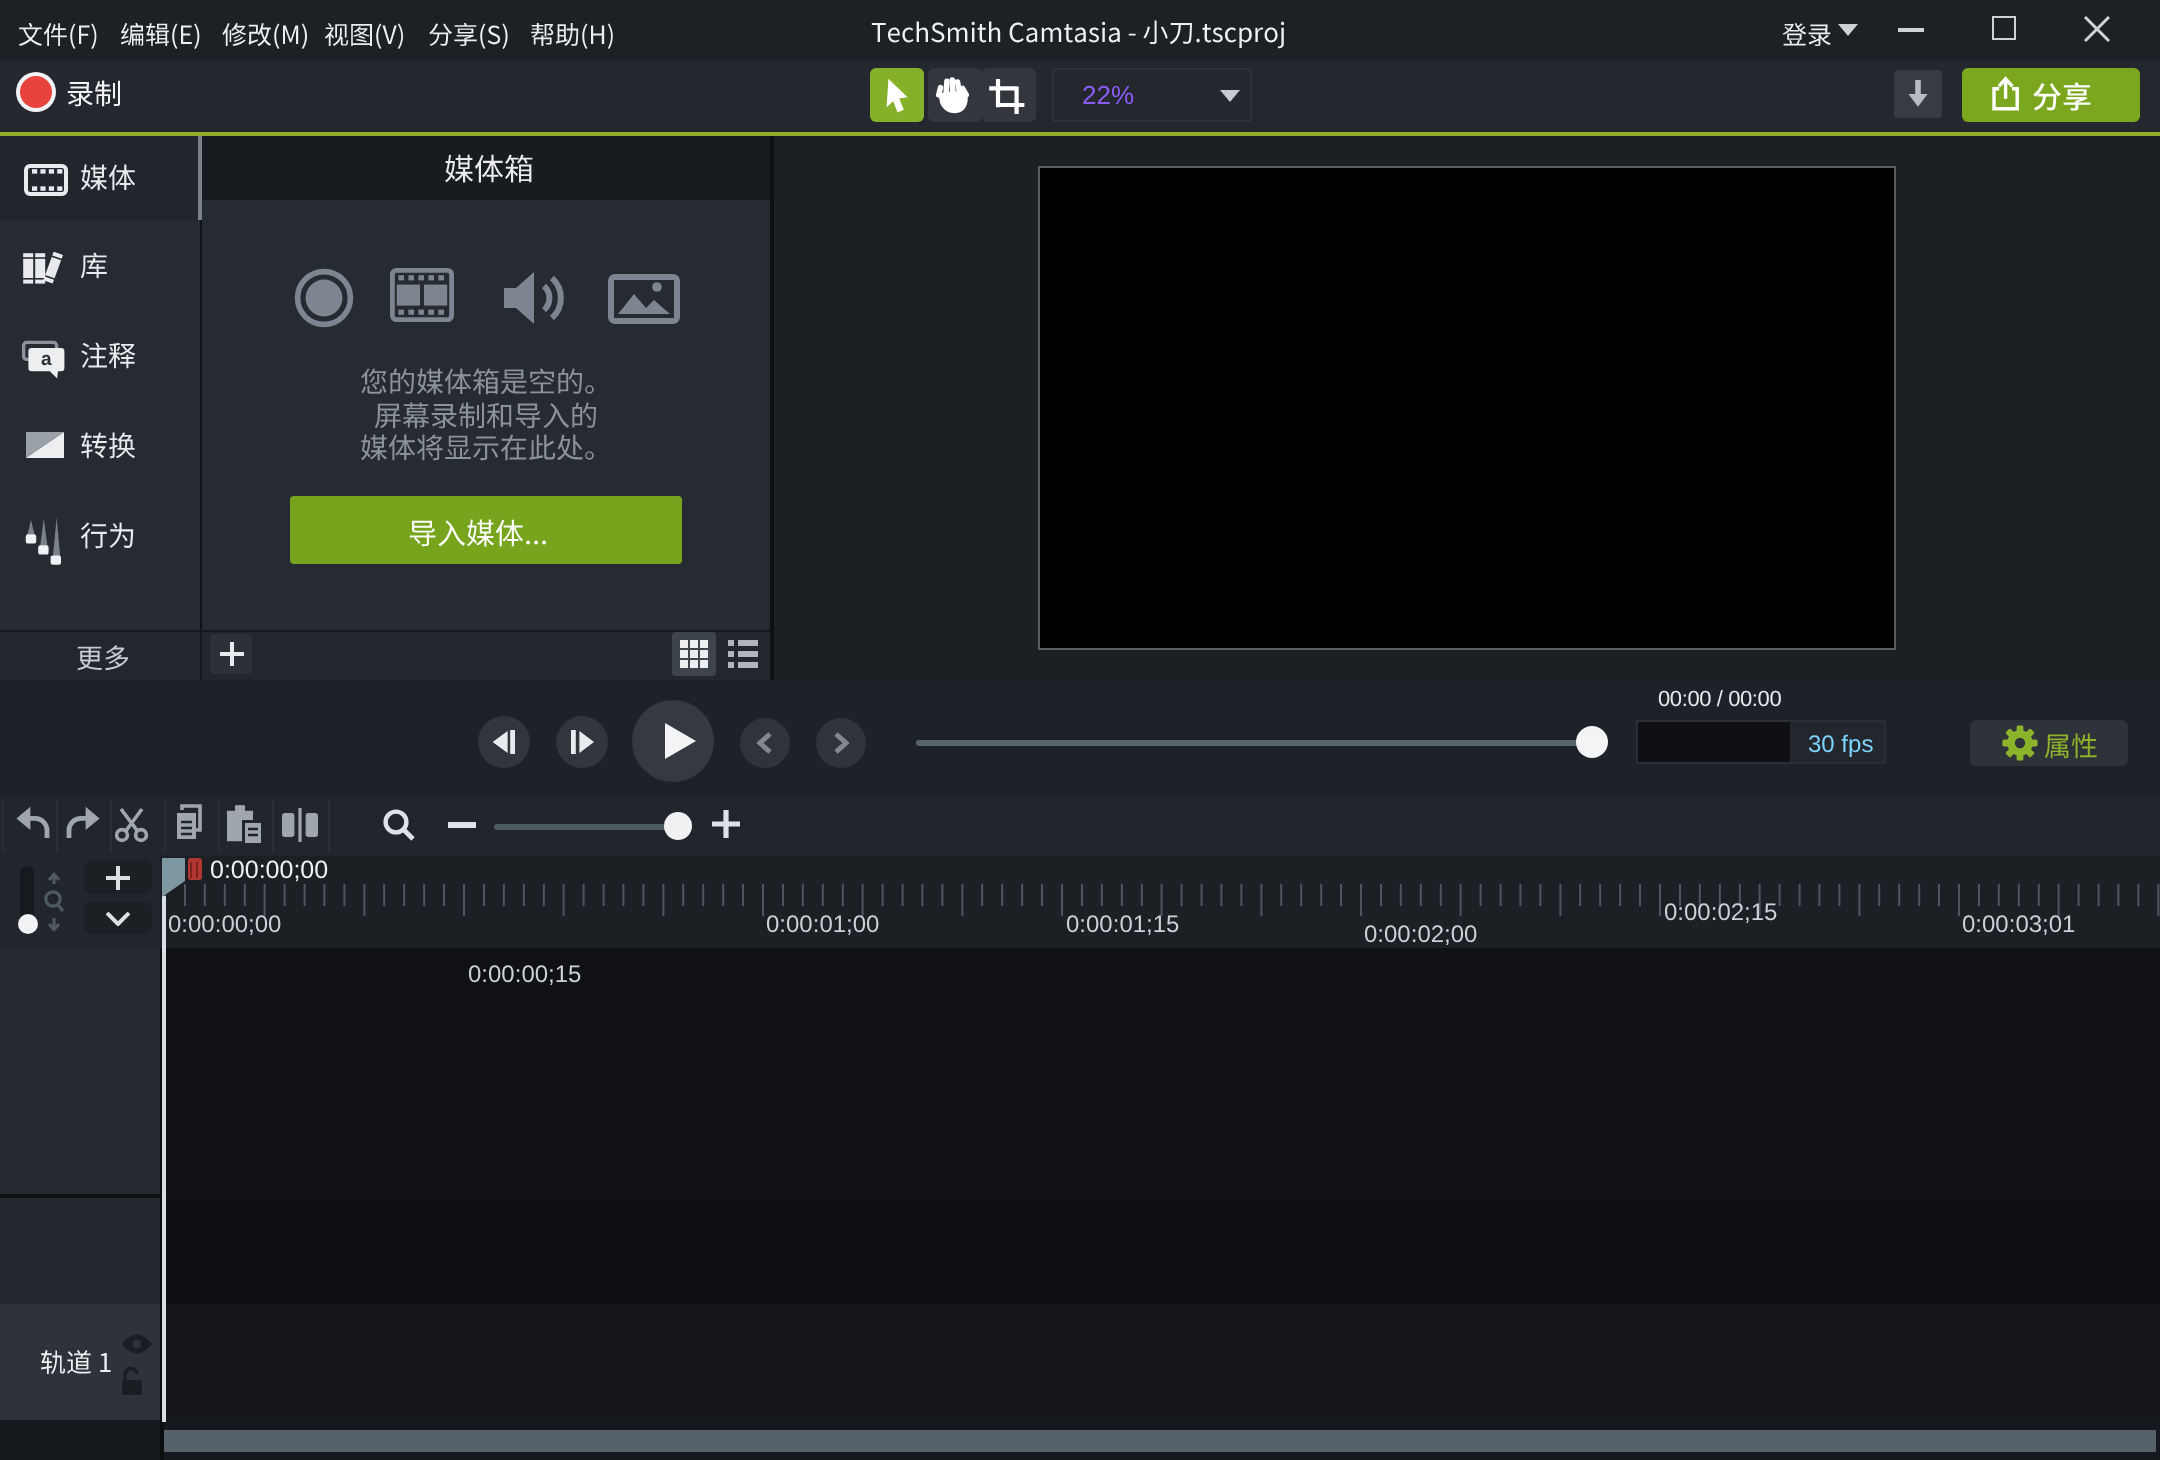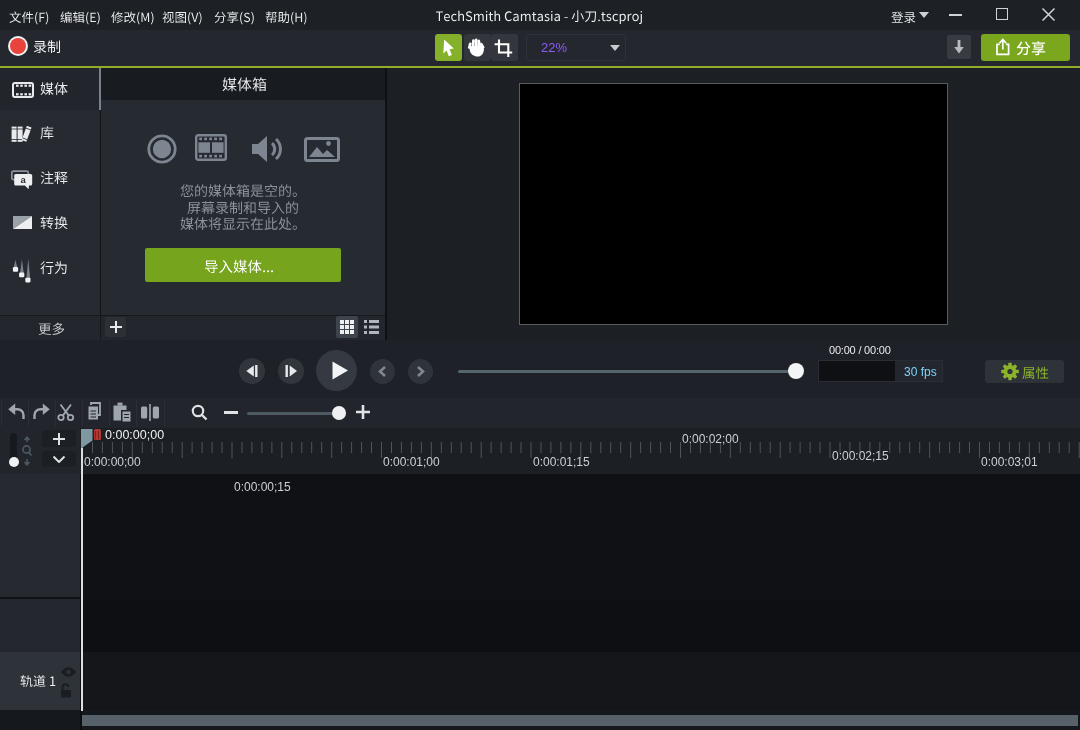--- a/index.html
+++ b/index.html
@@ -394,21 +394,21 @@
 <div class="abs" style="left:247px;top:411.5px;width:99px;height:3px;background:#4e5a61;border-radius:2px"></div>
 <div class="abs" style="left:332px;top:406px;width:14px;height:14px;border-radius:50%;background:#eff1f3"></div>
 
 <svg class="abs" style="left:82px;top:428px" width="998" height="46" viewBox="0 0 998 46">
     <path d="M0.5,14 v16 M10.5,14 v11 M20.4,14 v11 M30.4,14 v11 M40.4,14 v11 M50.3,14 v16 M60.3,14 v11 M70.3,14 v11 M80.2,14 v11 M90.2,14 v11 M100.2,14 v16 M110.1,14 v11 M120.1,14 v11 M130.1,14 v11 M140.0,14 v11 M150.0,14 v16 M160.0,14 v11 M169.9,14 v11 M179.9,14 v11 M189.9,14 v11 M199.8,14 v16 M209.8,14 v11 M219.8,14 v11 M229.7,14 v11 M239.7,14 v11 M249.7,14 v16 M259.6,14 v11 M269.6,14 v11 M279.6,14 v11 M289.5,14 v11 M299.5,14 v16 M309.5,14 v11 M319.4,14 v11 M329.4,14 v11 M339.4,14 v11 M349.3,14 v16 M359.3,14 v11 M369.3,14 v11 M379.2,14 v11 M389.2,14 v11 M399.2,14 v16 M409.1,14 v11 M419.1,14 v11 M429.1,14 v11 M439.0,14 v11 M449.0,14 v16 M459.0,14 v11 M468.9,14 v11 M478.9,14 v11 M488.9,14 v11 M498.8,14 v16 M508.8,14 v11 M518.8,14 v11 M528.7,14 v11 M538.7,14 v11 M548.7,14 v16 M558.6,14 v11 M568.6,14 v11 M578.6,14 v11 M588.5,14 v11 M598.5,14 v16 M608.5,14 v11 M618.4,14 v11 M628.4,14 v11 M638.4,14 v11 M648.3,14 v16 M658.3,14 v11 M668.3,14 v11 M678.2,14 v11 M688.2,14 v11 M698.2,14 v16 M708.1,14 v11 M718.1,14 v11 M728.1,14 v11 M738.0,14 v11 M748.0,14 v16 M758.0,14 v11 M767.9,14 v11 M777.9,14 v11 M787.9,14 v11 M797.8,14 v16 M807.8,14 v11 M817.8,14 v11 M827.7,14 v11 M837.7,14 v11 M847.7,14 v16 M857.6,14 v11 M867.6,14 v11 M877.6,14 v11 M887.5,14 v11 M897.5,14 v16 M907.5,14 v11 M917.4,14 v11 M927.4,14 v11 M937.4,14 v11 M947.3,14 v16 M957.3,14 v11 M967.3,14 v11 M977.2,14 v11 M987.2,14 v11 M997.2,14 v16 M1007.1,14 v11" stroke="#4d565f" stroke-width="1" fill="none"></path>
   </svg>
 <div class="abs rlab" style="left:84px;top:455px">0:00:00;00</div>
 <div class="abs rlab" style="left:234px;top:480px">0:00:00;15</div>
 <div class="abs rlab" style="left:383px;top:455px">0:00:01;00</div>
 <div class="abs rlab" style="left:533px;top:455px">0:00:01;15</div>
-<div class="abs rlab" style="left:682px;top:432px">0:00:02;00</div>
+<div class="abs rlab" style="left:682px;top:460px">0:00:02;00</div>
 <div class="abs rlab" style="left:832px;top:449px">0:00:02;15</div>
 <div class="abs rlab" style="left:981px;top:455px">0:00:03;01</div>
 
 <div class="abs" style="left:10px;top:433px;width:7px;height:31px;background:#16191d;border-radius:3.5px"></div>
 <div class="abs" style="left:8.5px;top:456.5px;width:10px;height:10px;border-radius:50%;background:#f0f2f4"></div>
 <div class="abs" style="left:21px;top:436px;width:12px;height:30px">
     <svg class="abs" style="left:0;top:0" width="12" height="30" viewBox="0 0 12 30">
 <g stroke="#4e5a61" stroke-width="1.6" fill="none">
 <path d="M6,6 V2 M3.5,4 L6,1.2 L8.5,4"></path>
         <circle cx="5.5" cy="13.5" r="3.6"></circle>

